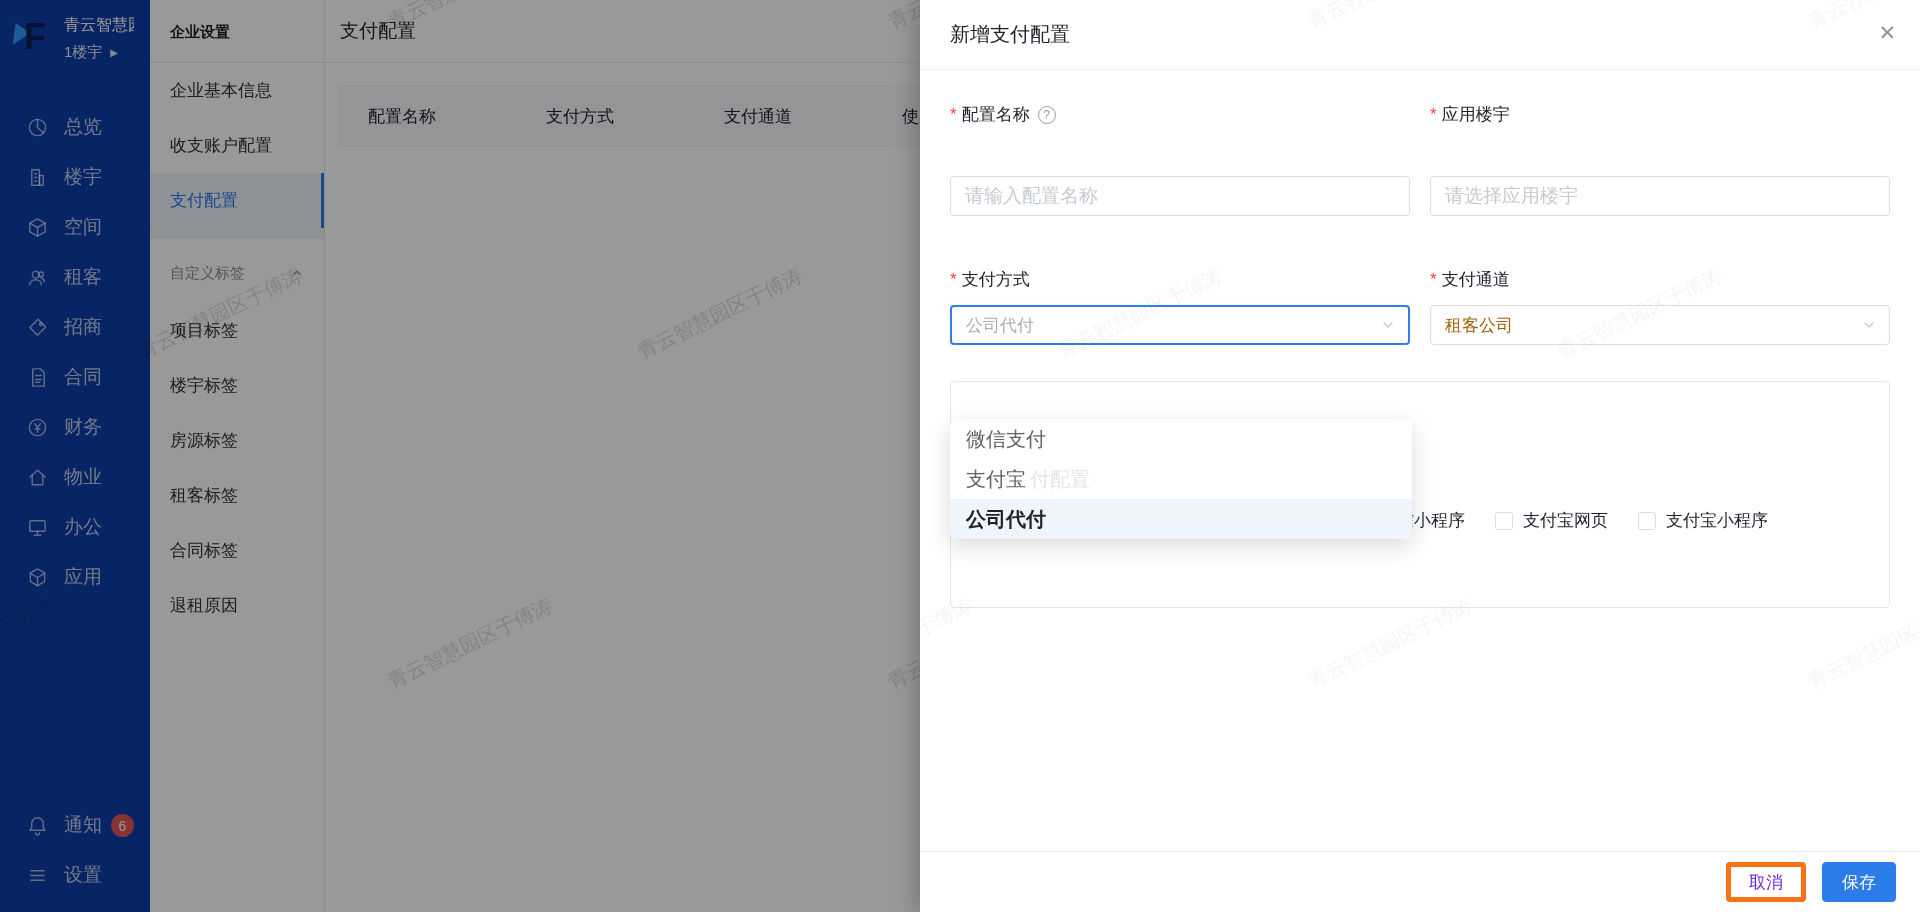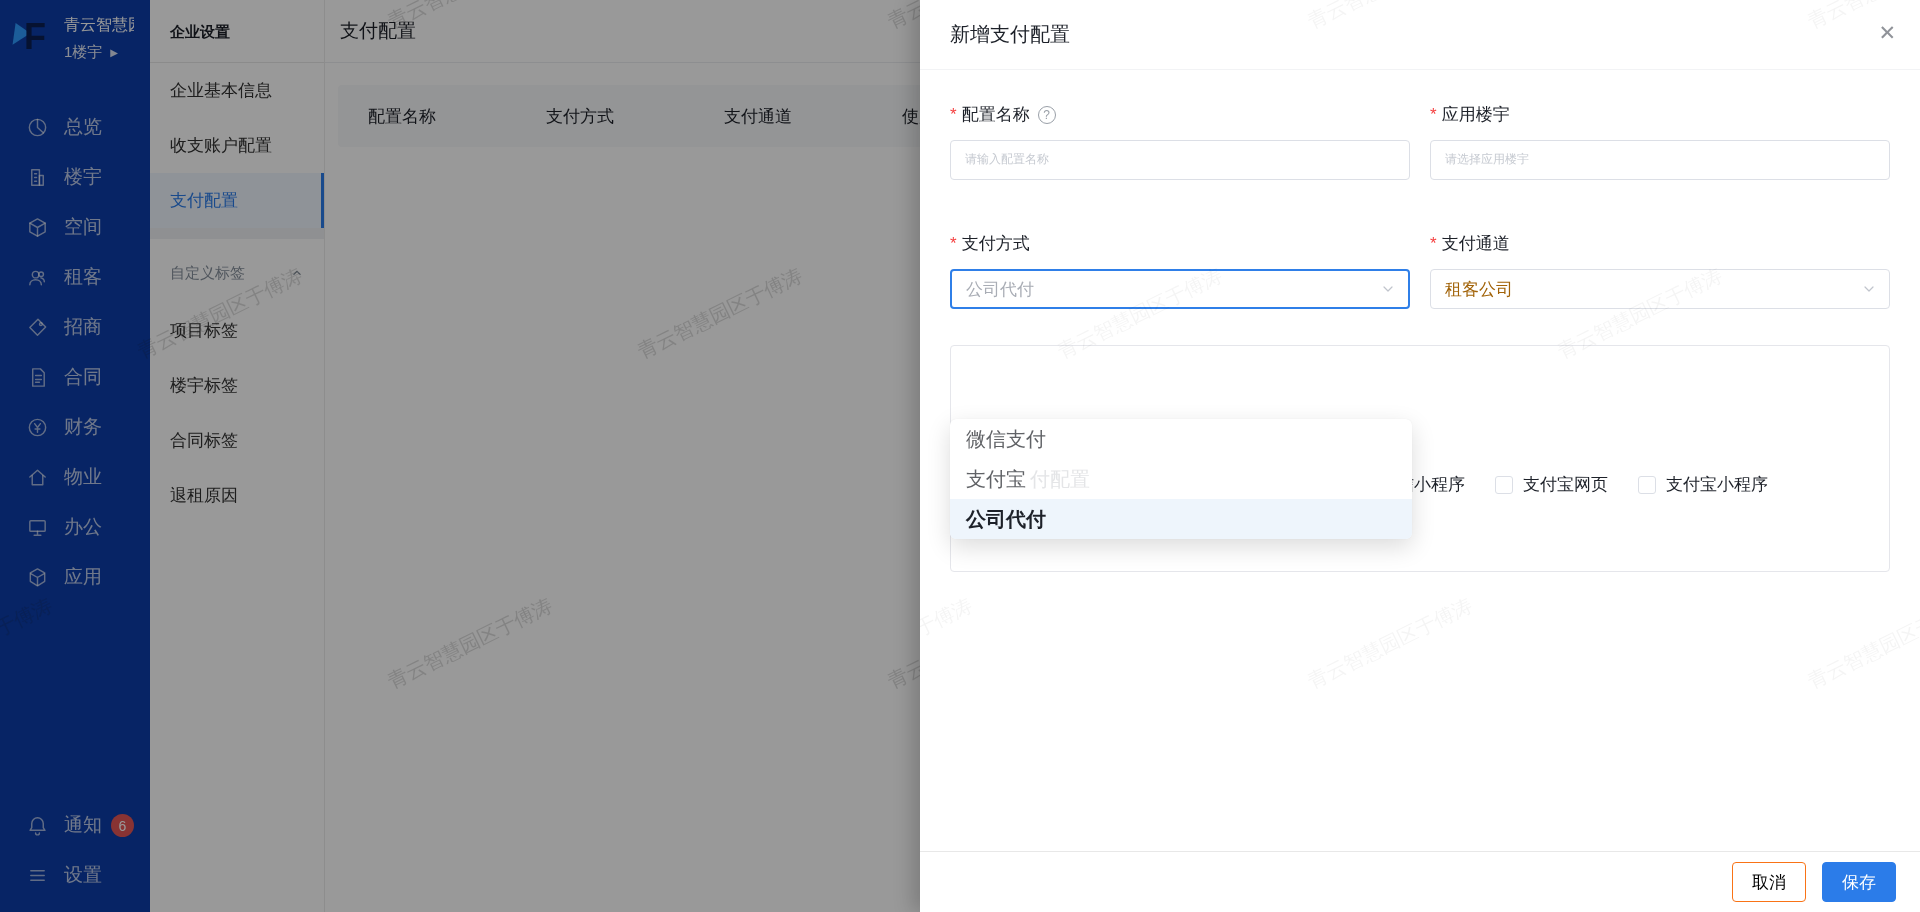--- a/index.html
+++ b/index.html
@@ -57,21 +57,21 @@
   .drawer-title { font-size:20px; font-weight:500; color:#1d2129; }
   .drawer-close { position:absolute; right:24px; top:22px; font-size:21px; color:#909399; cursor:pointer; line-height:1; }
   .drawer-body { position:relative; padding:0 30px; }
   .form-grid { display:flex; gap:20px; }
   .form-col { width:460px; }
   .field-label { display:flex; align-items:center; gap:5px; font-size:17px; color:#1d2129; }
   .req { color:#f53f3f; font-size:17px; }
   .help-icon { width:18px; height:18px; border:1.5px solid #9aa0a8; border-radius:50%; color:#9aa0a8;
     font-size:12px; display:inline-flex; align-items:center; justify-content:center; margin-left:3px; cursor:pointer; }
   .text-input { width:100%; height:40px; border:1px solid #dcdfe6; border-radius:4px; padding:0 14px;
-    font-size:12px; color:#333; outline:none; font-family:Liberation Mono, monospace; }
+    font-size:19px; color:#333; outline:none; font-family:Liberation Serif, serif;margin-top:36px; }
   .text-input::placeholder { color:#c6cad1; }
   .row1-labels { margin-top:33px; }
   .row-inputs { margin-top:14px; }
   .row2-labels { margin-top:52px; }
   .select { position:relative; width:100%; height:40px; border:1px solid #dcdfe6; border-radius:4px;
     display:flex; align-items:center; padding:0 34px 0 14px; font-size:17px; color:#a16207; cursor:pointer; background:#fff; }
   .select.focused { border:2px solid #2f7fe8; color:#a9adb5; }
   .select .chev { position:absolute; right:12px; top:50%; transform:translateY(-50%); width:16px; height:16px; }
   .select .chev svg { width:16px; height:16px; stroke:#c0c4cc; fill:none; stroke-width:1.8; stroke-linecap:round; stroke-linejoin:round; }
 
@@ -83,21 +83,21 @@
   .dropdown { position:absolute; left:30px; top:316px; width:462px; background:#fff; border-radius:6px;
     box-shadow:0 8px 24px rgba(0,0,0,.14), 0 0 1px rgba(0,0,0,.08); z-index:70; overflow:hidden; }
   .dd-option { height:40px; display:flex; align-items:center; padding:0 16px; font-size:20px; color:#606266; cursor:pointer; }
   .dd-option.selected { background:#eef5fc; color:#1d2129; font-weight:bold; }
   .dd-ghost { color:#e4e5e7; margin-left:4px; font-weight:normal; }
 
   .drawer-footer { position:absolute; bottom:0; left:0; right:0; height:61px; border-top:1px solid #e8e8e8;
     display:flex; align-items:center; justify-content:flex-end; gap:16px; padding-right:24px; background:#fff; }
   .btn { height:40px; min-width:74px; padding:0 18px; border-radius:4px; font-size:17px; display:flex;
     align-items:center; justify-content:center; cursor:pointer; font-family:"Liberation Sans",sans-serif; }
-  .btn-cancel { background:#fff; border:1px solid #f97316; color:#000000; }
+  .btn-cancel { background:#fff; border:5px solid #f97316; color:#6d28d9; }
   .btn-save { background:#2b7ce9; border:1px solid #2b7ce9; color:#fff; }
 </style>
 </head>
 <body>
 
 <div class="app">
 
   <div class="sidebar">
     <div class="logo-row">
       <div class="logo-mark">
@@ -215,20 +215,22 @@
     <div class="panel-divider"></div>
     <div class="panel-group">
       <span>自定义标签</span>
       <svg viewBox="0 0 24 24">
           <polyline points="6,15 12,9 18,15"></polyline>
         </svg>
     </div>
     <div id="panel-group-list">
         <div class="panel-item" style="padding-top: 8px;">项目标签</div>
         <div class="panel-item" style="padding-top: 8px;">楼宇标签</div>
+        <div class="panel-item" style="padding-top: 8px;">房源标签</div>
+        <div class="panel-item" style="padding-top: 8px;">租客标签</div>
         <div class="panel-item" style="padding-top: 8px;">合同标签</div>
         <div class="panel-item" style="padding-top: 8px;">退租原因</div>
       </div>
   </div>
 
   <div class="main">
     <div class="main-title-row">
       <div class="main-title">支付配置</div>
     </div>
     <div class="table-head" id="table-head">

